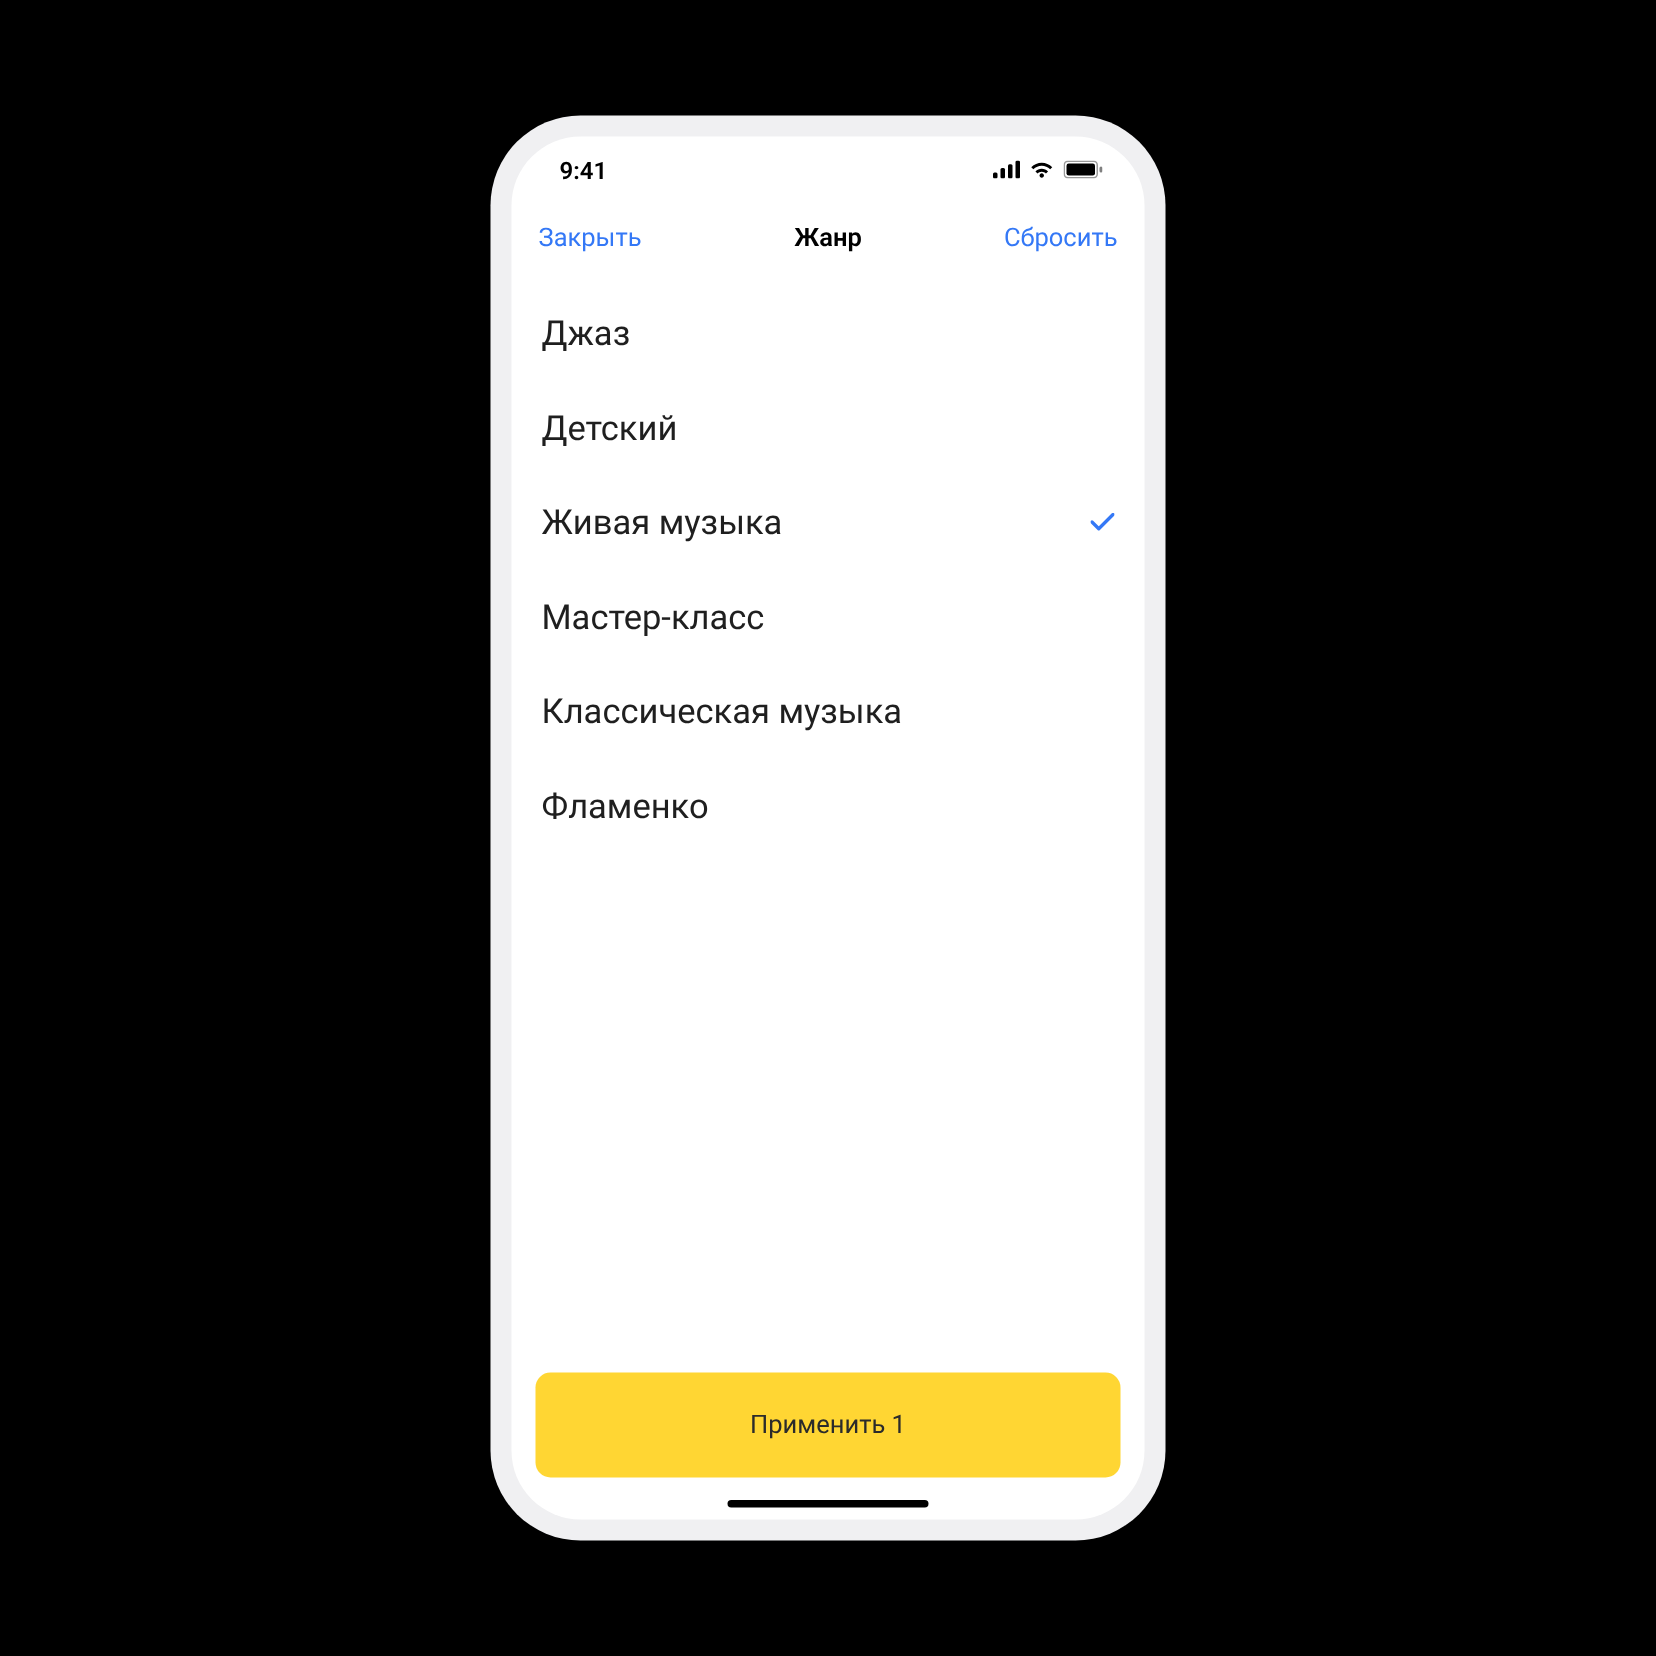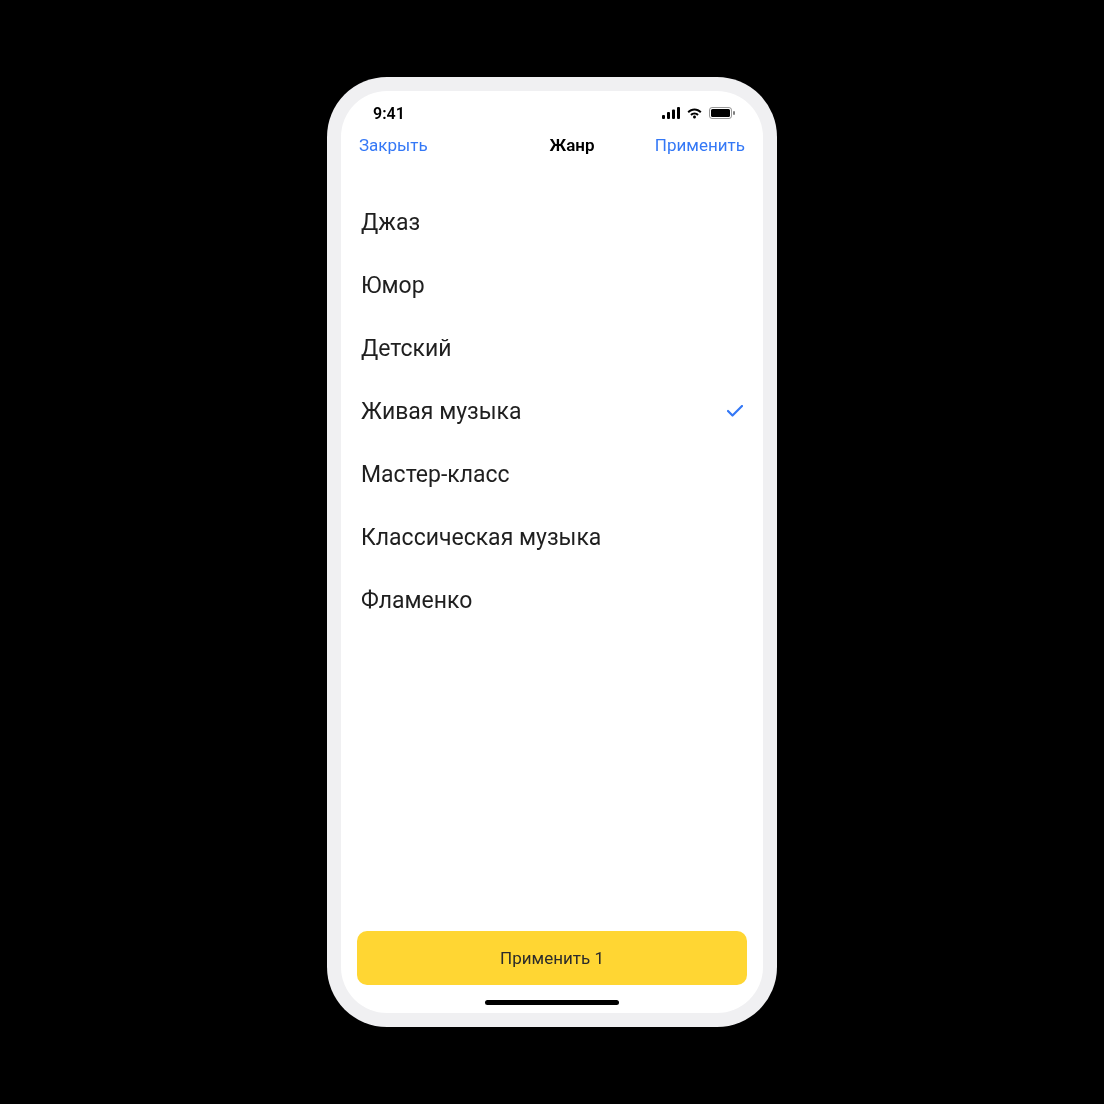--- a/index.html
+++ b/index.html
@@ -43,40 +43,39 @@
   }
   .status-right {
     display: flex;
     align-items: center;
     gap: 6px;
   }
   .status-right svg { display: block; }
   .nav-bar {
     height: 48px;
     display: flex;
-    align-items: flex-start;
+    align-items: center;
     justify-content: space-between;
     padding: 0 18px;
   }
   .nav-link {
     color: #3478f6;
     font-size: 17px;
     background: none;
     border: none;
     cursor: pointer;
     font-family: inherit;
   }
   .nav-title {
     font-size: 17px;
     font-weight: 600;
     color: #000;
     position: absolute;
     left: 50%;
     transform: translateX(-50%);
-    margin-left: 20px;
   }
   .nav-bar-inner { position: relative; width: 100%; display:flex; align-items:center; justify-content:space-between; }
   .list {
     flex: 1;
     padding: 8px 0;
     overflow-y: auto;
   }
   .list-item {
     display: flex;
     align-items: center;
@@ -91,21 +90,21 @@
   .check {
     color: #3478f6;
     display: none;
   }
   .list-item.selected .check { display: block; }
   .footer {
     padding: 10px 16px 28px 16px;
   }
   .apply-btn {
     width: 100%;
-    height: 54px;
+    height: 70px;
     background: #ffd633;
     border: none;
     border-radius: 10px;
     font-size: 17px;
     color: #2b2b2b;
     cursor: pointer;
     font-family: inherit;
   }
   .home-indicator {
     position: absolute;
@@ -147,30 +146,27 @@
               <rect x="24" y="4" width="2" height="4" rx="1" fill="#000" fill-opacity="0.5"></rect>
             </svg>
         </span>
       </div>
     </div>
 
     <div class="nav-bar">
       <div class="nav-bar-inner">
         <button class="nav-link">Закрыть</button>
         <span class="nav-title">Жанр</span>
-        <button class="nav-link">Применить</button>
+        <button class="nav-link">Сбросить</button>
       </div>
     </div>
 
     <div class="list">
         <div class="list-item">
           <span class="list-item-label">Джаз</span>
-        </div>
-        <div class="list-item">
-          <span class="list-item-label">Юмор</span>
         </div>
         <div class="list-item">
           <span class="list-item-label">Детский</span>
         </div>
         <div class="list-item selected">
           <span class="list-item-label">Живая музыка</span>
           <span class="check"><svg width="16" height="12" viewBox="0 0 16 12">
               <path d="M1 6 L5.5 10.5 L15 1" stroke="#3478f6" stroke-width="2.2" fill="none" stroke-linecap="round" stroke-linejoin="round"></path>
             </svg></span>
         </div>

